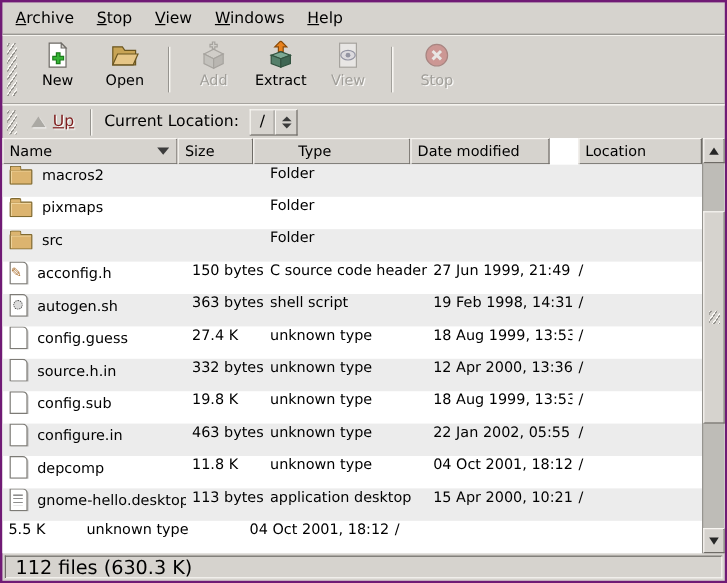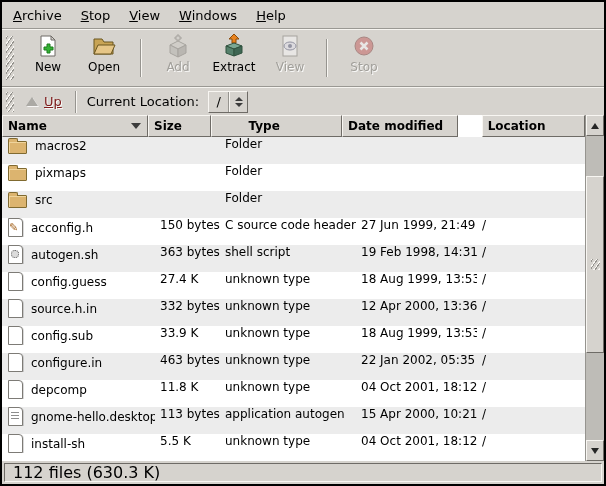--- a/index.html
+++ b/index.html
@@ -1,18 +1,18 @@
 <!DOCTYPE html>
 <html><head>
 <meta charset="utf-8">
 <style>
   html,body{margin:0;padding:0;background:#888;}
   .window{
     width:606px;height:486px;box-sizing:border-box;margin:0;
-    border:2px solid #000000;background:#d6d3ce;
+    border:2px solid #701a75;background:#d6d3ce;
     font-family:"DejaVu Sans","Liberation Sans",sans-serif;
     display:flex;flex-direction:column;overflow:hidden;color:#000;
     -webkit-font-smoothing:antialiased;
   }
   
   .menubar{height:26px;display:flex;align-items:center;padding-left:3px;flex:none;}
   .menu-item{padding:4px 11px 4px 8px;font-size:13px;cursor:default;}
   .u-first::first-letter{text-decoration:underline;}
   .hsep{height:2px;flex:none;background:linear-gradient(#9a9893 0 1px,#f6f4f0 1px 2px);}
   
@@ -45,21 +45,21 @@
   .tri-up-s{width:0;height:0;border-left:4px solid transparent;border-right:4px solid transparent;
     border-bottom:4px solid #3a3a3a;}
   .tri-down-s{width:0;height:0;border-left:4px solid transparent;border-right:4px solid transparent;
     border-top:4px solid #3a3a3a;}
   
   .table-wrap{flex:1;display:flex;min-height:0;background:#fff;}
   .cols{width:583px;display:flex;flex-direction:column;min-height:0;}
   .thead{display:flex;height:22px;flex:none;}
   .th{box-sizing:border-box;background:#d6d3ce;border:1px solid;
     border-color:#f8f6f2 #6e6b66 #6e6b66 #f8f6f2;font-size:12px;
-    display:flex;align-items:center;padding:0 5px;cursor:default;overflow:hidden;font-weight:bold;}
+    display:flex;align-items:center;padding:0 5px;cursor:default;overflow:hidden;}
   .th-name{width:153px;justify-content:space-between;}
   .th-size{width:65px;}
   .th-type{width:136px;padding-left:37px;}
   .th-date{width:121px;}
   .th-loc{width:108px;margin-left:24px;}
   .sort-arrow{width:0;height:0;border-left:5px solid transparent;border-right:5px solid transparent;
     border-top:6px solid #3c3c3c;margin-right:1px;}
   .tbody{flex:1;background:#fff;overflow:hidden;}
   .trow{display:flex;height:27px;align-items:flex-start;font-size:12px;cursor:default;}
   .trow.odd{background:#ececec;}
@@ -279,60 +279,56 @@
             <div class="cell c-size">332 bytes</div>
             <div class="cell c-type">unknown type</div>
             <div class="cell c-date">12 Apr 2000, 13:36</div>
             <div class="cell c-loc">/</div>
           </div>
           <div class="trow even">
             <div class="cell c-name">
               <span class="fi fi-plain-document"></span>
               <span>config.sub</span>
             </div>
-            <div class="cell c-size">33.9 K</div>
+            <div class="cell c-size">19.8 K</div>
             <div class="cell c-type">unknown type</div>
             <div class="cell c-date">18 Aug 1999, 13:53</div>
             <div class="cell c-loc">/</div>
           </div>
           <div class="trow odd">
             <div class="cell c-name">
               <span class="fi fi-plain-document"></span>
               <span>configure.in</span>
             </div>
             <div class="cell c-size">463 bytes</div>
             <div class="cell c-type">unknown type</div>
-            <div class="cell c-date">22 Jan 2002, 05:35</div>
+            <div class="cell c-date">22 Jan 2002, 05:55</div>
             <div class="cell c-loc">/</div>
           </div>
           <div class="trow even">
             <div class="cell c-name">
               <span class="fi fi-plain-document"></span>
               <span>depcomp</span>
             </div>
             <div class="cell c-size">11.8 K</div>
             <div class="cell c-type">unknown type</div>
             <div class="cell c-date">04 Oct 2001, 18:12</div>
             <div class="cell c-loc">/</div>
           </div>
           <div class="trow odd">
             <div class="cell c-name">
               <span class="fi fi-lines-document"></span>
               <span>gnome-hello.desktop</span>
             </div>
             <div class="cell c-size">113 bytes</div>
-            <div class="cell c-type">application autogen</div>
+            <div class="cell c-type">application desktop</div>
             <div class="cell c-date">15 Apr 2000, 10:21</div>
             <div class="cell c-loc">/</div>
           </div>
           <div class="trow even">
-            <div class="cell c-name">
-              <span class="fi fi-plain-document"></span>
-              <span>install-sh</span>
-            </div>
             <div class="cell c-size">5.5 K</div>
             <div class="cell c-type">unknown type</div>
             <div class="cell c-date">04 Oct 2001, 18:12</div>
             <div class="cell c-loc">/</div>
           </div>
       </div>
     </div>
     <div class="scrollbar">
       <div class="sb-btn">
           <span class="tri-up"></span>

